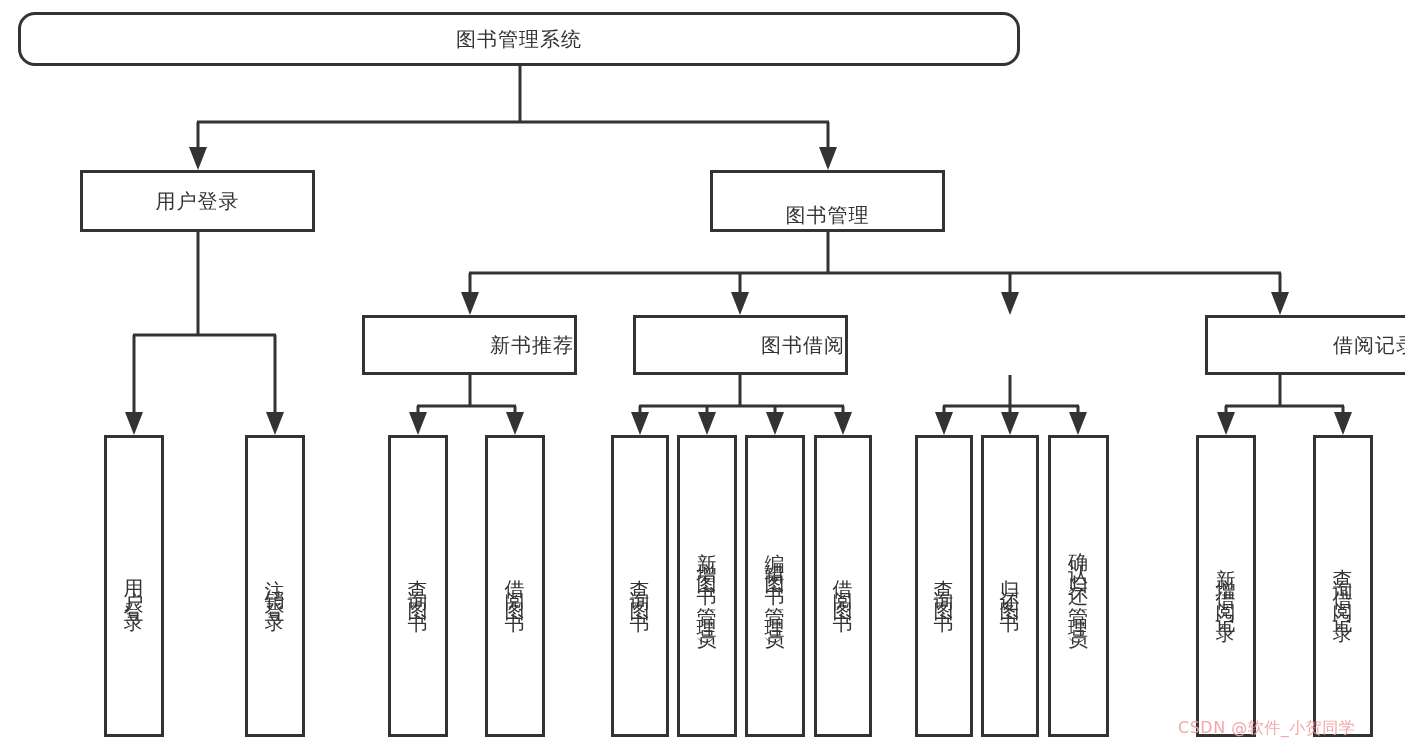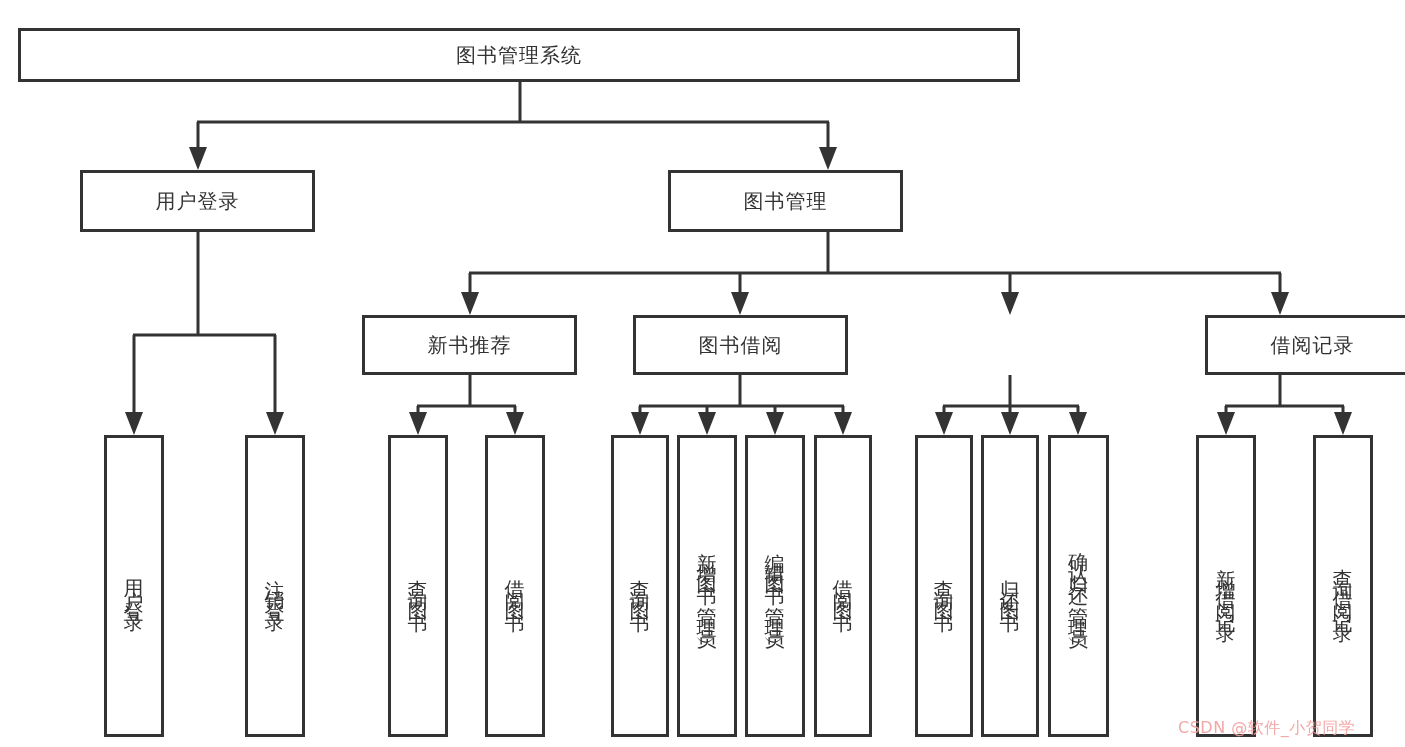--- a/index.html
+++ b/index.html
@@ -17,23 +17,23 @@
     position: absolute;
     box-sizing: border-box;
     border: 3px solid #333333;
     background: #ffffff;
     display: flex;
     align-items: center;
     justify-content: center;
     z-index: 2;
   }
   .box span { color: #333333; }
-  .root  { left: 18px;  top: 28px;  width: 1002px; height: 54px; }
+  .root  { left: 18px;  top: 12px;  width: 1002px; height: 54px; border-radius: 17px; }
   .lvl   { height: 62px; top: 170px; width: 235px; }
-  .lvl2  { height: 60px; top: 315px; width: 215px; }
+  .lvl2  { height: 60px; top: 315px; width: 215px; justify-content: flex-end; }
   .hlabel { font-size: 20px; letter-spacing: 1px; white-space: nowrap; }
   .leaf  { top: 435px; height: 302px; }
   .vtext {
     writing-mode: vertical-rl;
     text-orientation: mixed;
     font-size: 20px;
     line-height: 1;
     letter-spacing: 11px;
     white-space: nowrap;
   }
@@ -42,21 +42,21 @@
     left: 1178px;
     top: 718px;
     z-index: 5;
     font-size: 16px;
     letter-spacing: 0.5px;
     color: rgba(242, 160, 160, 0.92);
     white-space: nowrap;
   }
   
   #n-user-login { left: 80px; }
-  #n-book-mgmt  { left: 668px; }
+  #n-book-mgmt  { left: 710px; align-items: flex-end; }
   #n-new-book   { left: 362px; }
   #n-book-borrow{ left: 633px; }
   #n-cur-borrow { left: 903px; }
   #n-borrow-rec { left: 1173px; margin-left: 32px; }
   #f1  { left: 104px;  width: 60px; }
   #f2  { left: 245px;  width: 60px; }
   #f3  { left: 388px;  width: 60px; }
   #f4  { left: 485px;  width: 60px; }
   #f5  { left: 611px;  width: 58px; }
   #f6  { left: 677px;  width: 60px; }

